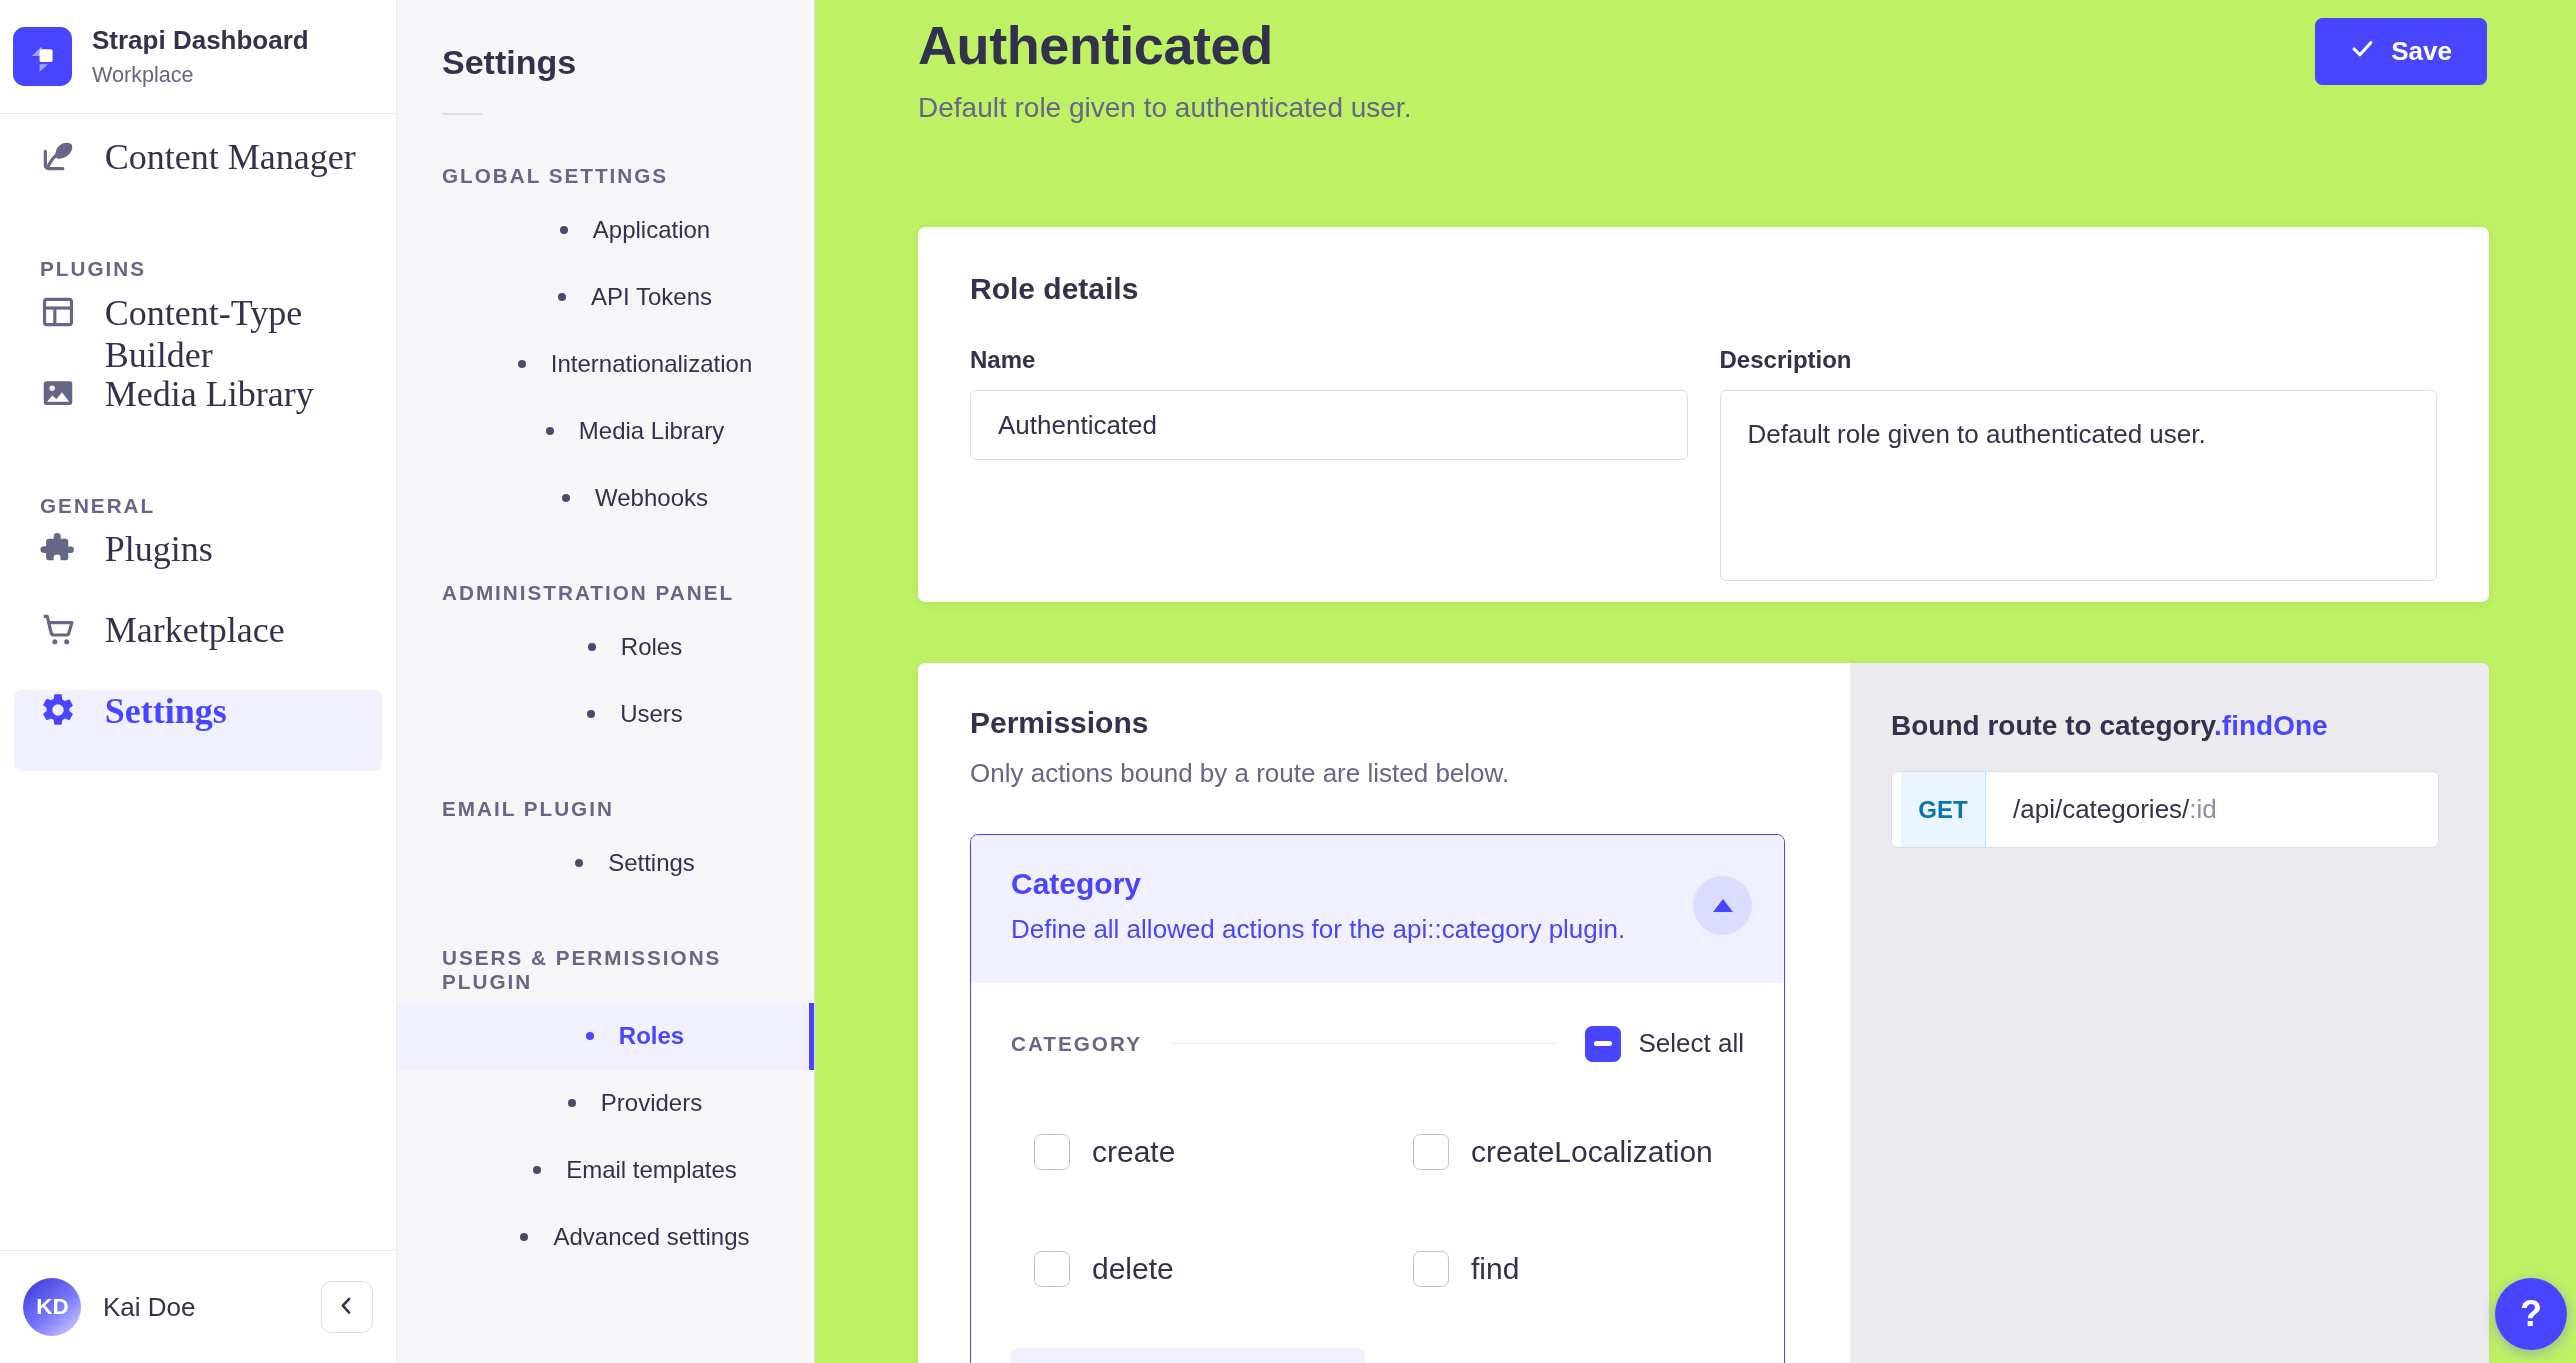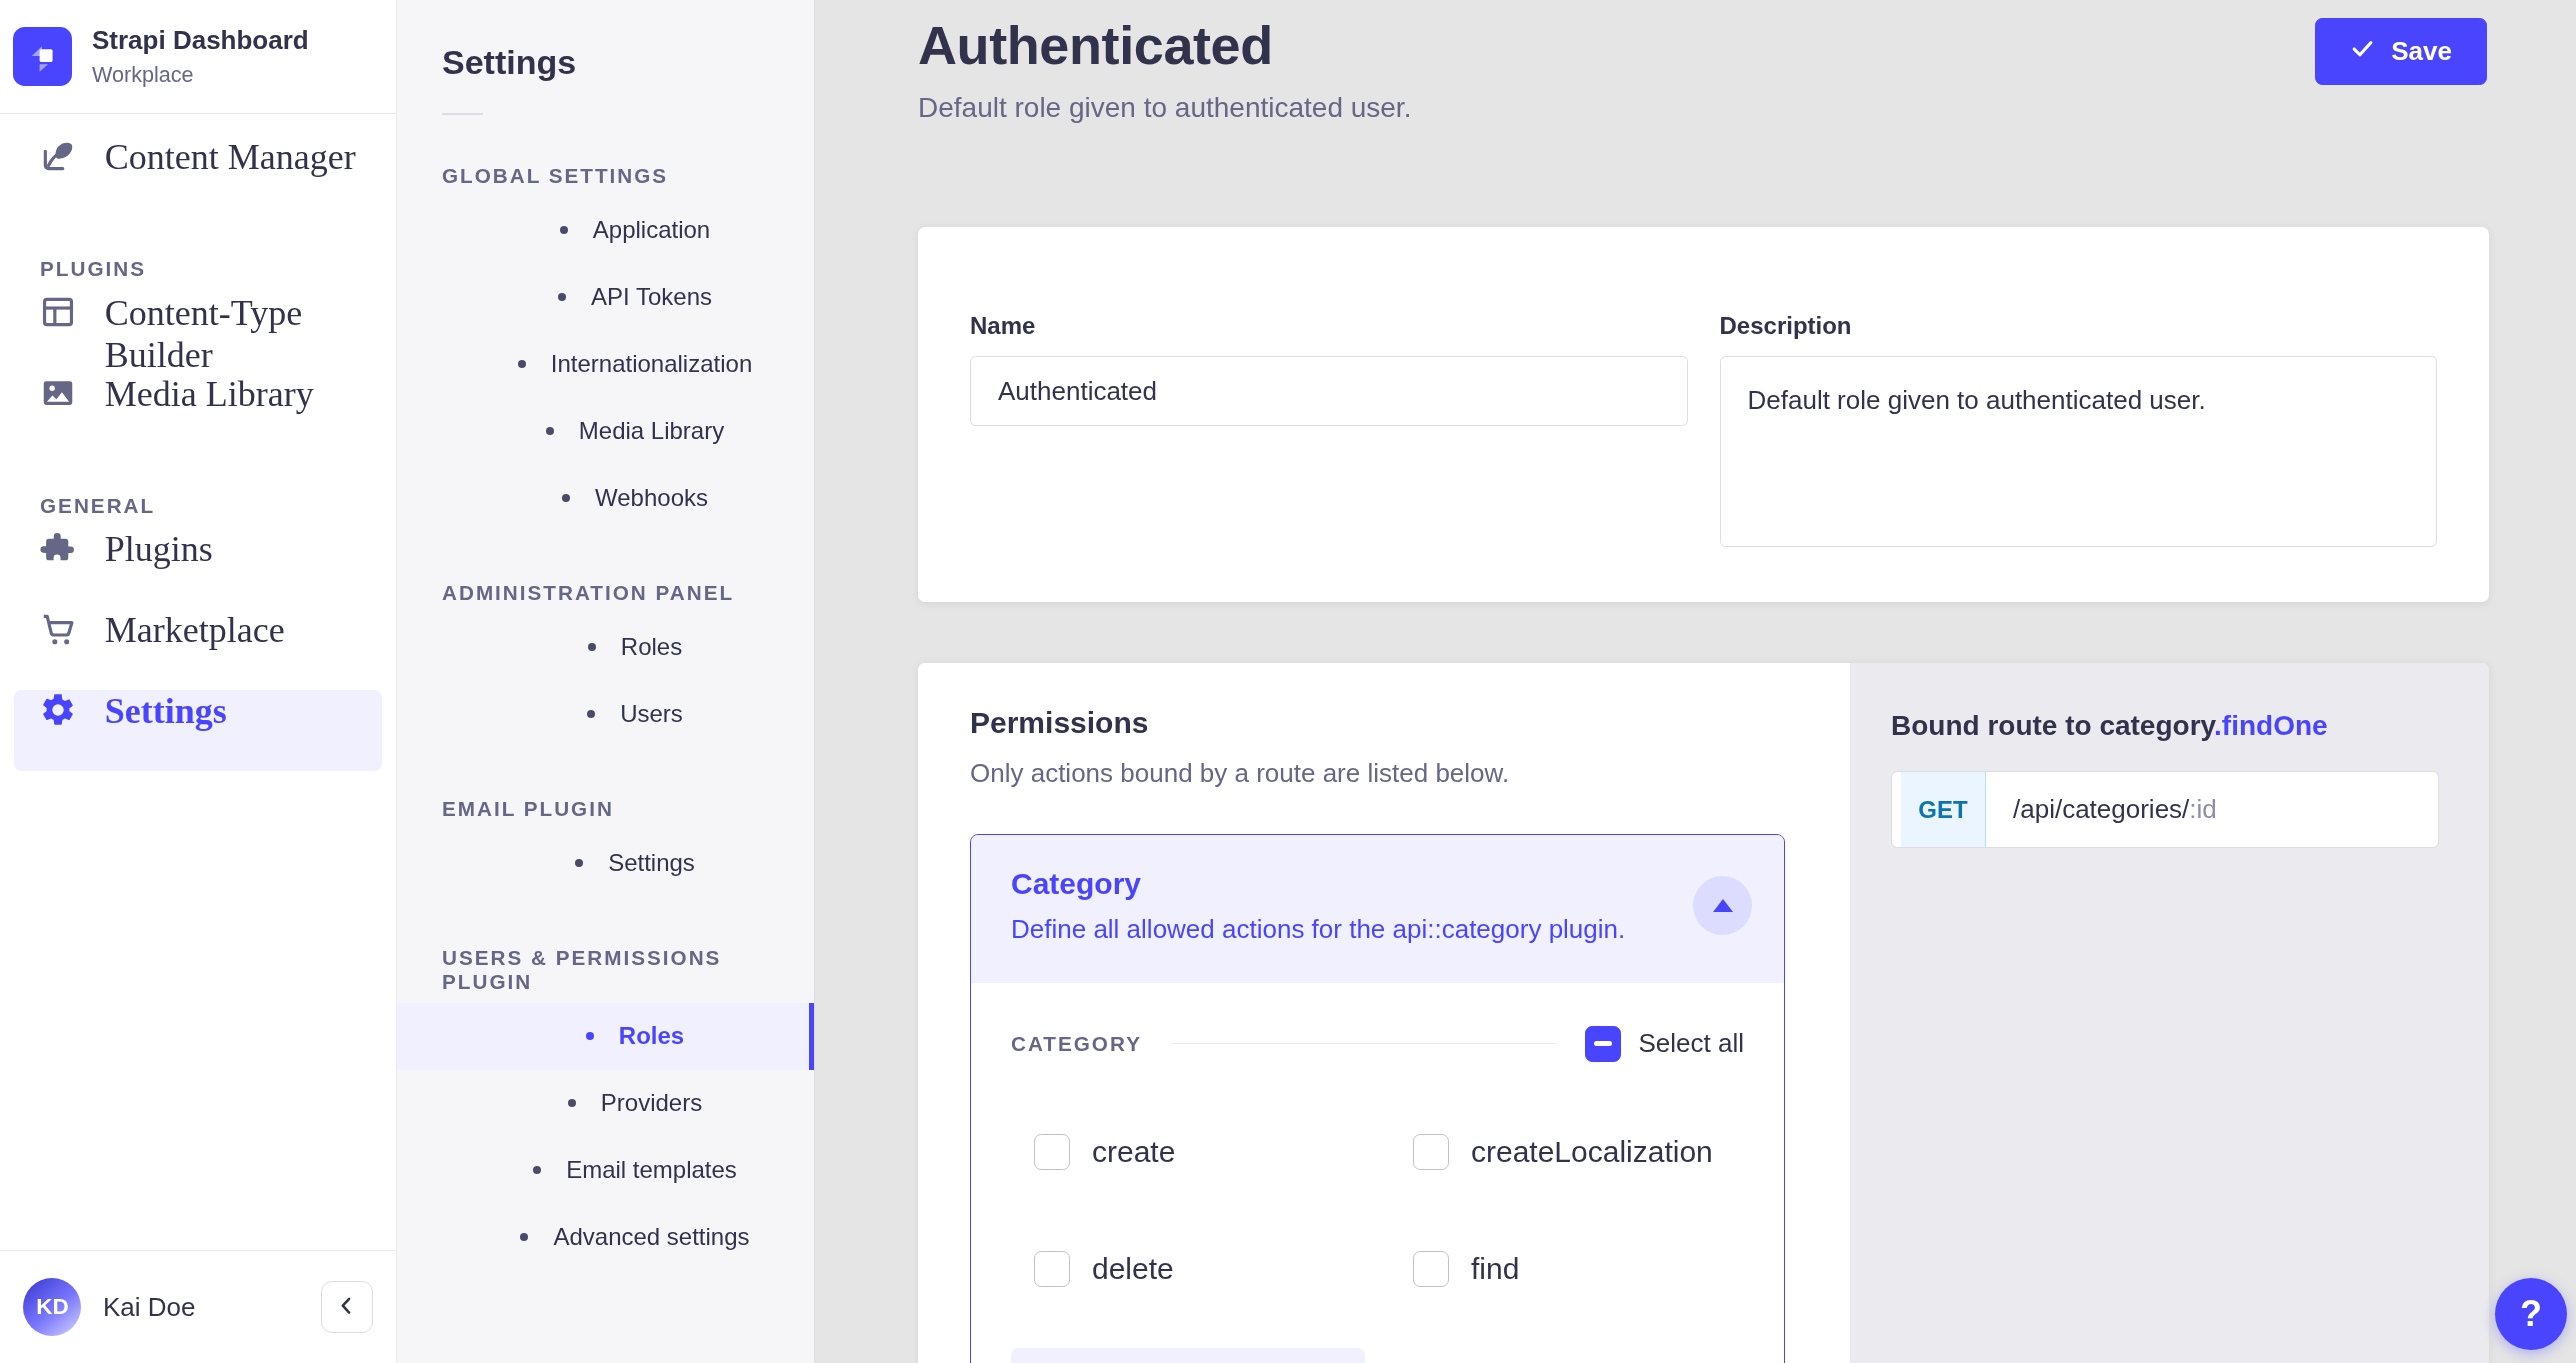--- a/index.html
+++ b/index.html
@@ -46,21 +46,21 @@
   .sn-section-title { font-size:20.7px; font-weight:700; letter-spacing:2px; color:#666687;
     margin:49px 45px 9px; }
   .sn-item { display:flex; align-items:center; height:67px; padding-left:59px;
     font-size:24px; color:#32324d; position:relative; cursor:pointer;justify-content:center; }
   .sn-bullet { width:8px; height:8px; border-radius:50%; background:#4a4a6a; margin-right:25px; flex:none; }
   .sn-item.active { background:#f0f0ff; color:#4945ff; font-weight:700; }
   .sn-item.active .sn-bullet { background:#4945ff; }
   .sn-item.active::after { content:''; position:absolute; right:0; top:0; bottom:0; width:5.4px; background:#4945ff; }
 
   
-  main { flex:1; position:relative; background:#e5e5e5; }
+  main { flex:1; position:relative; background:#bef264; }
   .page-title { position:absolute; left:103px; top:14.4px; font-size:54px; font-weight:700;
     letter-spacing:-0.4px; color:#32324d; }
   .page-sub { position:absolute; left:103px; top:92px; font-size:28px; color:#666687; }
   .save-btn { position:absolute; top:18px; right:89px; height:67px; padding:0 34px;
     background:#4945ff; border:0.9px solid #4945ff; border-radius:7.2px; color:#fff; font-size:26px; font-weight:600;
     display:flex; align-items:center; gap:16px; cursor:pointer; font-family:inherit; }
 
   .card { position:absolute; left:103px; right:87px; background:#ffffff; border-radius:7.2px;
     box-shadow:0 1.8px 9px rgba(33,33,52,.08); }
   .role-card { top:227px; height:375px; padding:45px 52px; }
@@ -281,20 +281,21 @@
     <button class="save-btn">
       <span>
         <svg width="25" height="25" viewBox="0 0 24 24" fill="none" stroke="#ffffff" stroke-width="3" stroke-linecap="round" stroke-linejoin="round">
           <polyline points="4,12.5 9.5,18 20,6.5"></polyline>
         </svg>
       </span>
       <span>Save</span>
     </button>
 
     <section class="card role-card">
+      <h2 class="card-h">Role details</h2>
       <div class="fields">
         <div class="field">
           <div class="f-label">Name</div>
           <input class="text-input" type="text" value="Authenticated" style="">
         </div>
         <div class="field">
           <div class="f-label">Description</div>
           <textarea class="textarea" style="">Default role given to authenticated user.</textarea>
         </div>
       </div>

